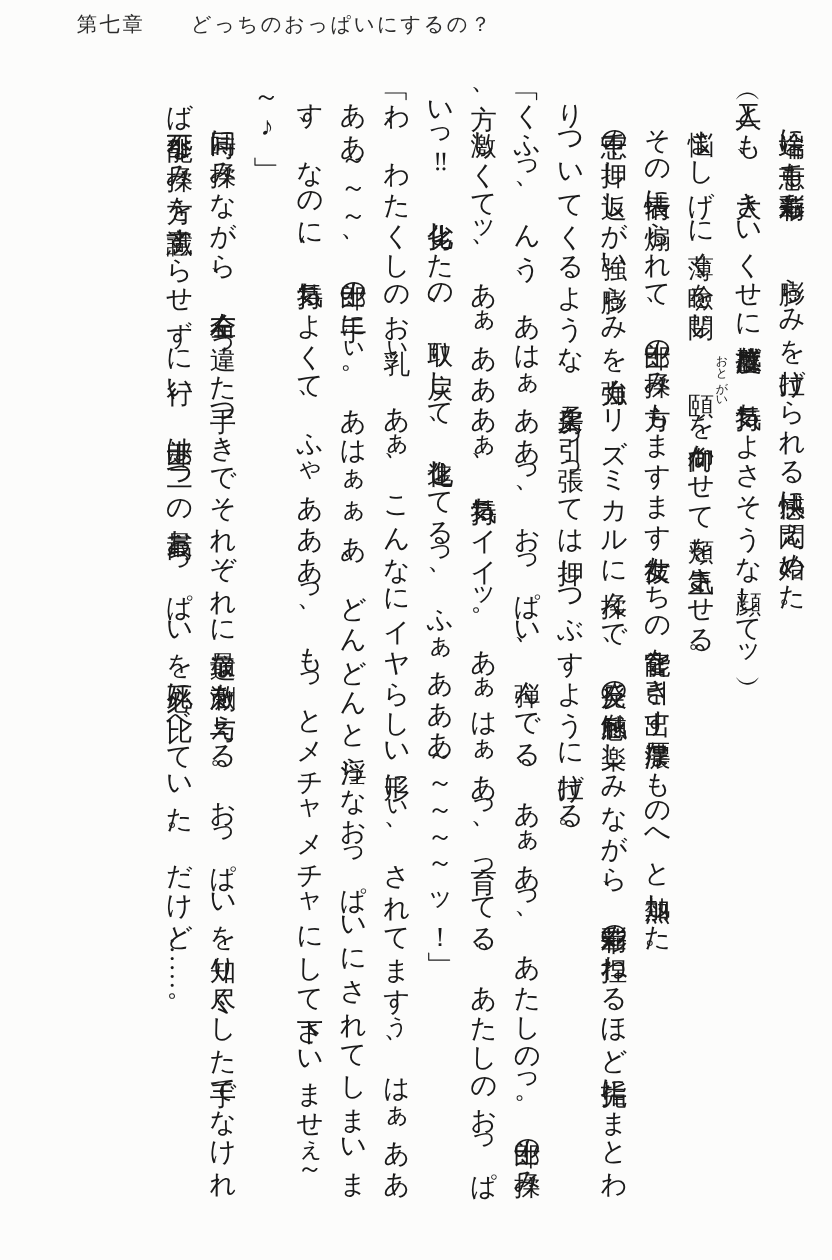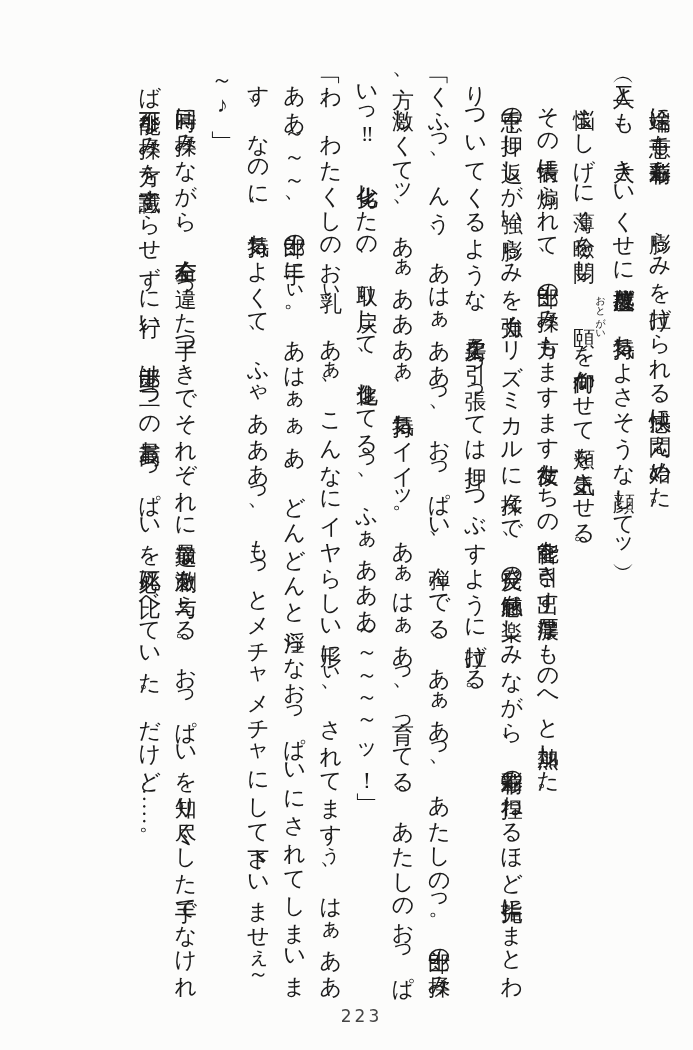--- a/index.html
+++ b/index.html
@@ -44,20 +44,21 @@
     font-size: 17px;
     letter-spacing: 3px;
     color: #454545;
   }
 </style>
 </head>
 <body>
 
 <div class="page">
 
+  <div class="chapter-header">第七章　　どっちのおっぱいにするの？</div>
 
   <div class="text-block">
 
     <p><span>　途端に千恵も彩莉華も、　膨らみを拉げられる快感に悶え始めた。</span></p>
 
     <p><span>（二人とも、大きいくせに感度抜群だ。気持ちよさそうな顔してッ）</span></p>
 
     <p><span>　悩ましげに薄く瞼を閉じ、</span><ruby><span>頤</span><rt>おとがい</rt></ruby><span>を仰向かせて頬を上気させる。</span></p>
 
     <p><span>　その表情に煽られて、士郎の揉み方もますます彼女たちの官能を引き出す濃厚なものへと加熱した。</span></p>
@@ -65,15 +66,14 @@
     <p><span>　千恵の押し返しが強い膨らみを力強くリズミカルに揉んで、反発の感触を楽しみながら、彩莉華の捏ねるほど指先にまとわりついてくるような、柔房を引っ張っては押しつぶすように拉げる。</span></p>
 
     <p><span>「くふっ、んう、あはぁああっ、おっぱい、弾んでる、あぁあっ、あたしのっ。士郎の揉み方、激しくてッ、あぁあああぁ、気持ちイイッ。あぁはぁあっ、育ってる、あたしのおっぱいっ‼　劣化したの、取り戻して、進化してるっ、ふぁあああ～～～～～ッ！」</span></p>
 
     <p><span>「わ、わたくしのお乳ぃ、あぁ、こんなにイヤらしい形にぃ、されてますぅ、はぁああああ～～～、士郎の手にぃ。あはぁぁあ、どんどんと淫らなおっぱいにされてしまいます、なのに、気持ちよくて、ふゃあああっ、もっとメチャメチャにして下さいませぇ～～♪」</span></p>
 
     <p><span>　同時に揉みながら、左右全く違った手つきでそれぞれに最適な刺激を与える。おっぱいを知り尽くした手でなければ不可能な揉み方を意識すらせずに行い、士郎は二つの最高おっぱいを必死に比べていた。だけど……。</span></p>
 
   </div>
 
-  <div class="page-number">223</div>
 
 </div>
 
 </body></html>

